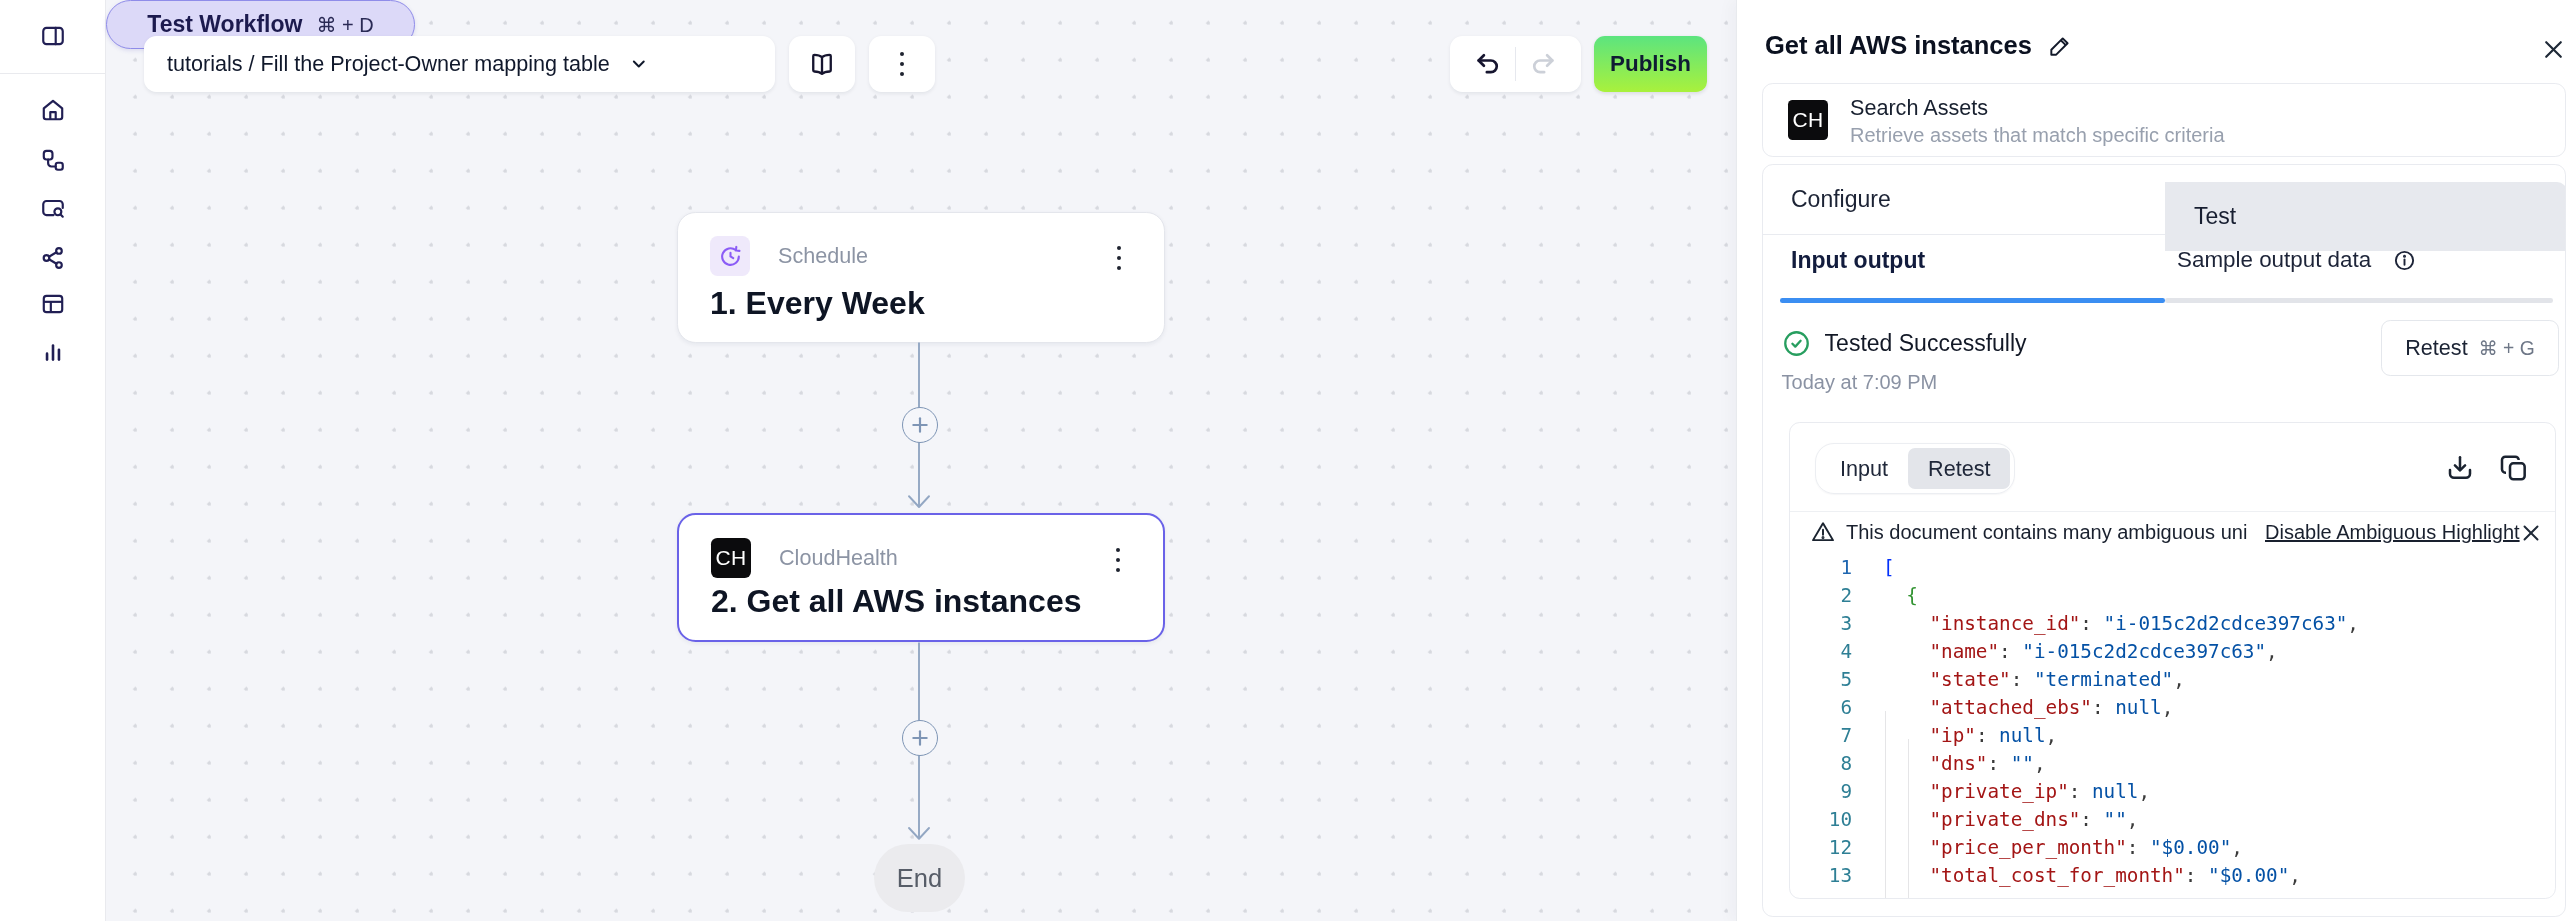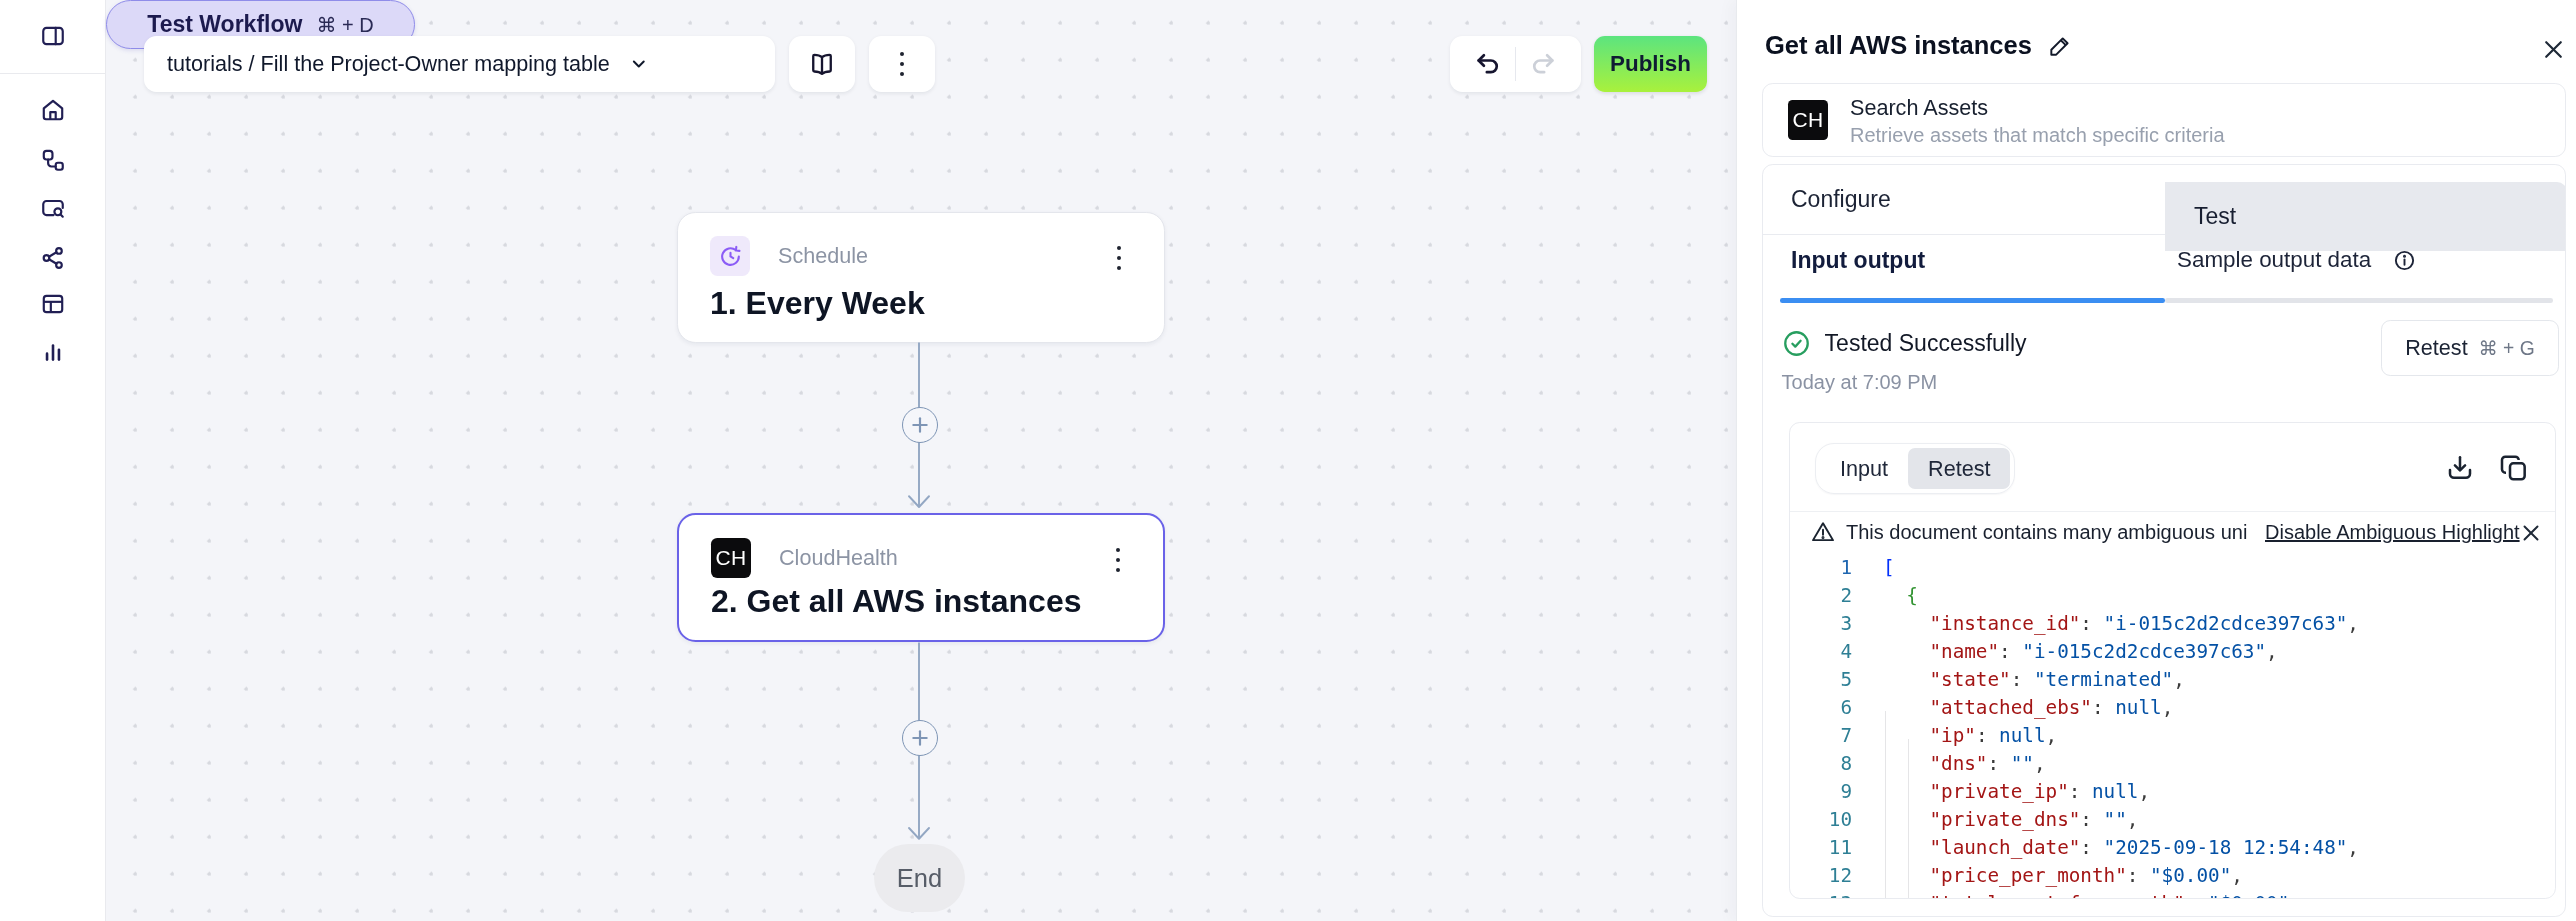--- a/index.html
+++ b/index.html
@@ -375,21 +375,20 @@
             <div class="code-row"><span class="ln">1</span><span class="txt"><span class="tok b1">[</span></span></div>
             <div class="code-row"><span class="ln">2</span><span class="txt"><span class="tok pl">  </span><span class="tok b2">{</span></span></div>
             <div class="code-row"><span class="ln">3</span><span class="txt"><span class="tok pl">    </span><span class="tok key">"instance_id"</span><span class="tok pun">: </span><span class="tok str">"i-015c2d2cdce397c63"</span><span class="tok pun">,</span></span></div>
             <div class="code-row"><span class="ln">4</span><span class="txt"><span class="tok pl">    </span><span class="tok key">"name"</span><span class="tok pun">: </span><span class="tok str">"i-015c2d2cdce397c63"</span><span class="tok pun">,</span></span></div>
             <div class="code-row"><span class="ln">5</span><span class="txt"><span class="tok pl">    </span><span class="tok key">"state"</span><span class="tok pun">: </span><span class="tok str">"terminated"</span><span class="tok pun">,</span></span></div>
             <div class="code-row"><span class="ln">6</span><span class="txt"><span class="tok pl">    </span><span class="tok key">"attached_ebs"</span><span class="tok pun">: </span><span class="tok kw">null</span><span class="tok pun">,</span></span></div>
             <div class="code-row"><span class="ln">7</span><span class="txt"><span class="tok pl">    </span><span class="tok key">"ip"</span><span class="tok pun">: </span><span class="tok kw">null</span><span class="tok pun">,</span></span></div>
             <div class="code-row"><span class="ln">8</span><span class="txt"><span class="tok pl">    </span><span class="tok key">"dns"</span><span class="tok pun">: </span><span class="tok str">""</span><span class="tok pun">,</span></span></div>
             <div class="code-row"><span class="ln">9</span><span class="txt"><span class="tok pl">    </span><span class="tok key">"private_ip"</span><span class="tok pun">: </span><span class="tok kw">null</span><span class="tok pun">,</span></span></div>
             <div class="code-row"><span class="ln">10</span><span class="txt"><span class="tok pl">    </span><span class="tok key">"private_dns"</span><span class="tok pun">: </span><span class="tok str">""</span><span class="tok pun">,</span></span></div>
-            <div class="code-row"><span class="ln">11</span><span class="txt"><span class="tok pl">    </span><span class="tok key">"launch_date"</span><span class="tok pun">: </span><span class="tok str">"2025-09-18 12:54:48"</span><span class="tok pun">,</span></span></div>
             <div class="code-row"><span class="ln">12</span><span class="txt"><span class="tok pl">    </span><span class="tok key">"price_per_month"</span><span class="tok pun">: </span><span class="tok str">"$0.00"</span><span class="tok pun">,</span></span></div>
             <div class="code-row"><span class="ln">13</span><span class="txt"><span class="tok pl">    </span><span class="tok key">"total_cost_for_month"</span><span class="tok pun">: </span><span class="tok str">"$0.00"</span><span class="tok pun">,</span></span></div>
           </div>
         <div class="guide" id="guide1"></div>
         <div class="guide" id="guide2"></div>
       </div>
     </div>
   </div>
 </div>
 

